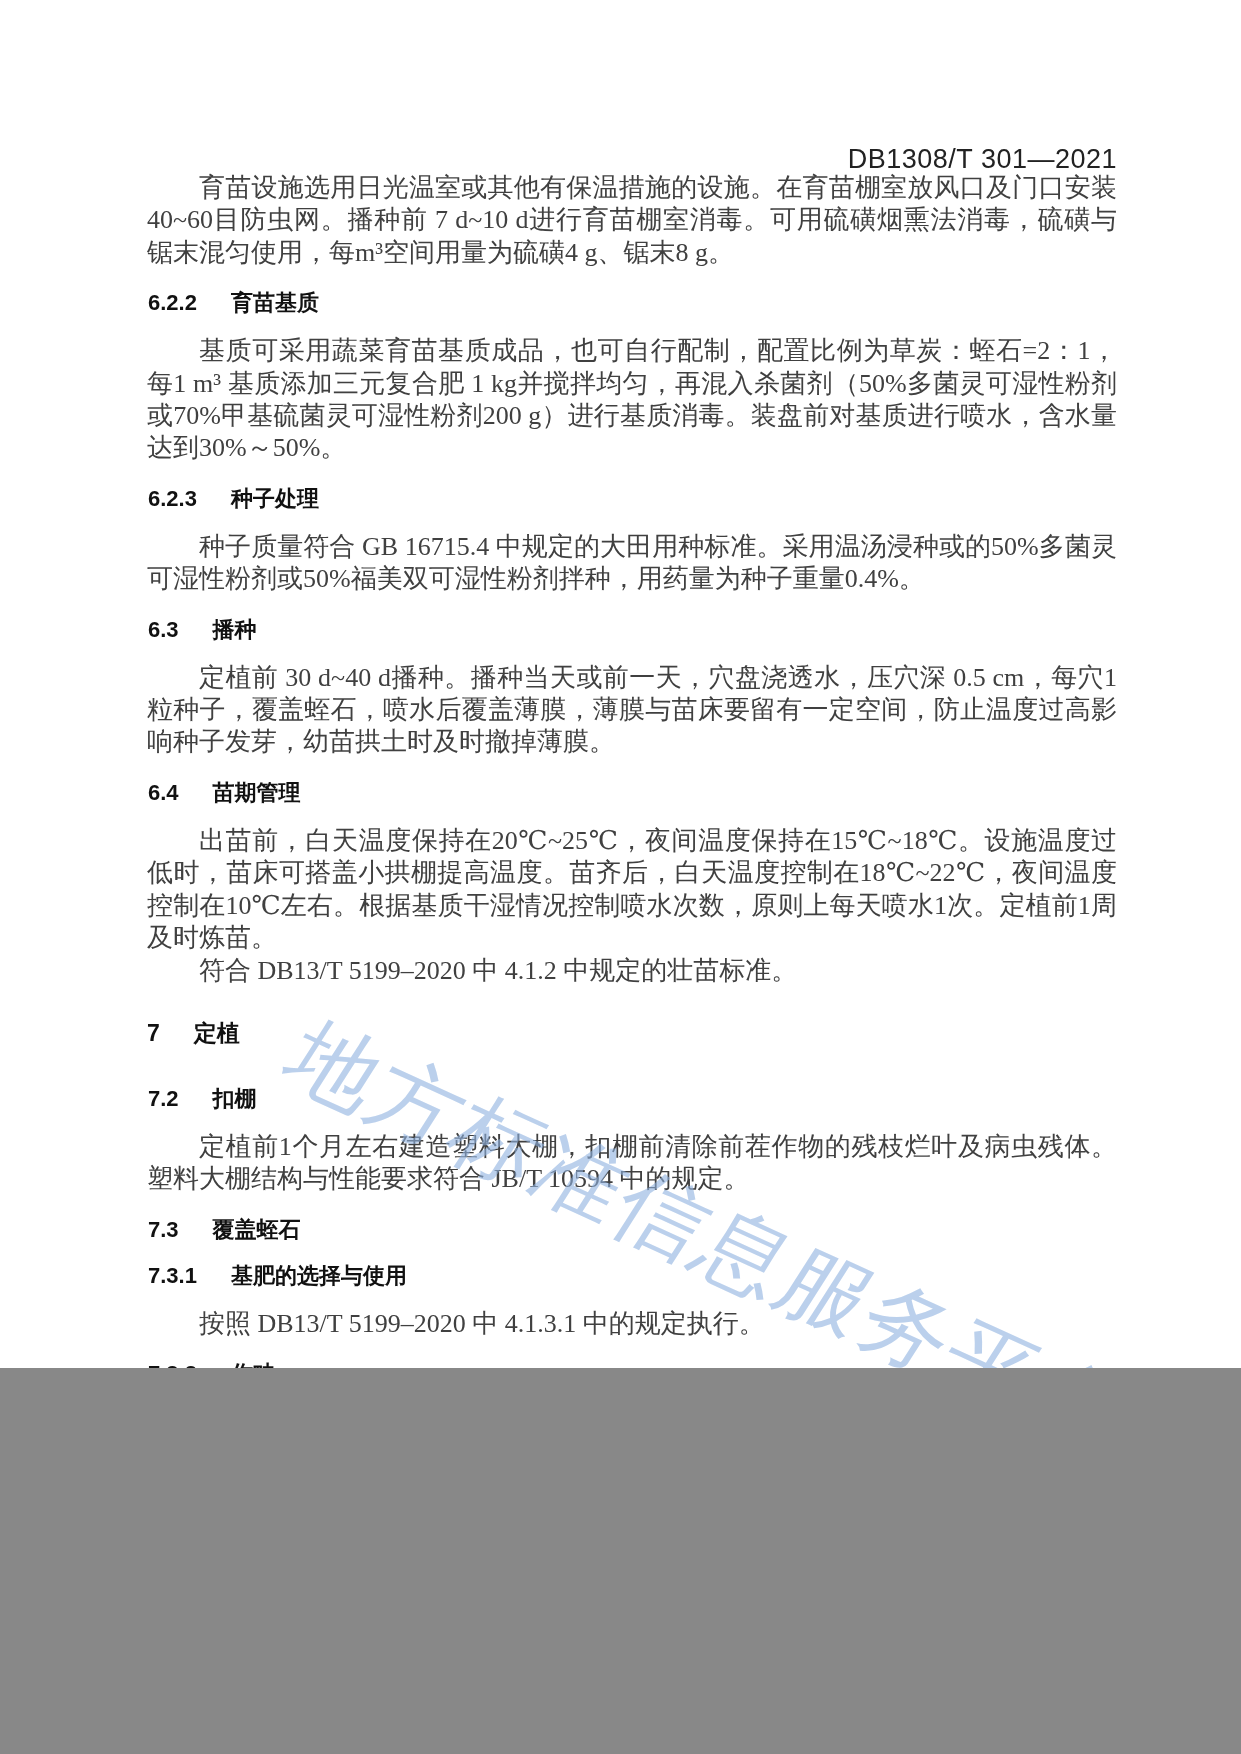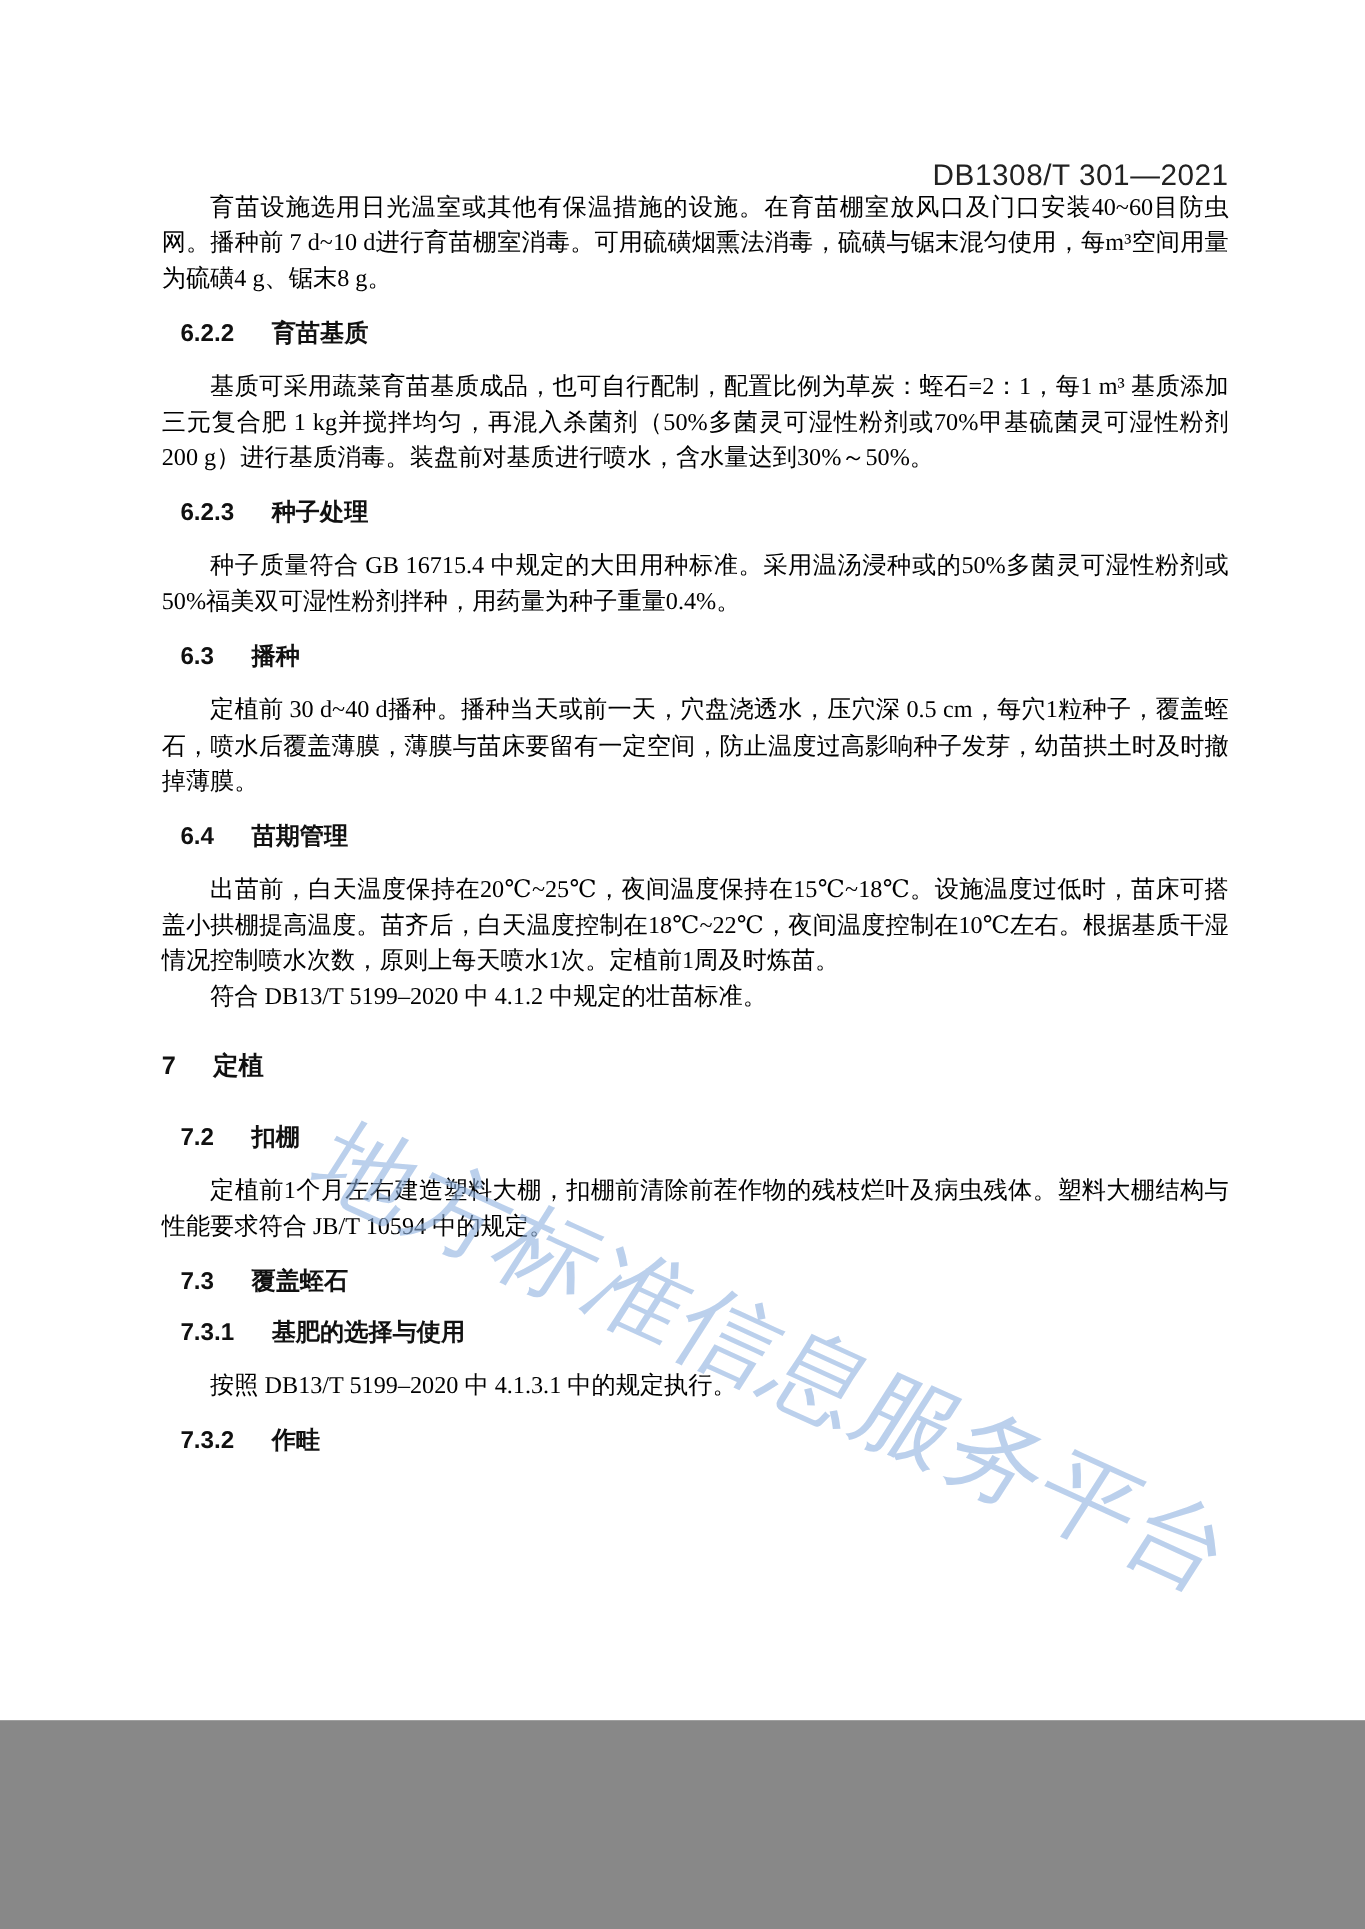--- a/index.html
+++ b/index.html
@@ -1,47 +1,47 @@
 <!DOCTYPE html>
 <html><head>
 <meta charset="utf-8">
 <style>
   html, body { margin: 0; padding: 0; background: #888; }
   .page {
     position: relative;
     width: 1241px;
-    height: 1564px;
+    height: 1368px;
     margin: 0 auto;
     background: #ffffff;
     box-sizing: border-box;
     padding: 146px 124px 0 147px;
     overflow: hidden;
     font-family: "Liberation Serif", "DejaVu Serif", serif;
     color: #1a1a1a;
   }
   .doc-code {
     text-align: right;
     font-family: "Liberation Sans", "DejaVu Sans", sans-serif;
     font-size: 27px;
     line-height: 26px;
     letter-spacing: 0.5px;
     color: #222;
   }
   p.para {
     margin: 0;
-    font-size: 22px;
+    font-size: 26px;
     line-height: 32.4px;
     text-align: justify;
     text-indent: 2em;
-    color: #000000;
+    color: #404040;
   }
   p.para:empty { display: none; }
   .intro { margin-top: 30px; }
   h3.h {
-    margin: 22px 0 20px 17px;
+    margin: 22px 0 20px 1px;
     font-family: "Liberation Sans", "DejaVu Sans", sans-serif;
     font-weight: 700;
     font-size: 22px;
     line-height: 24px;
     color: #111;
   }
   .section.chapter h3.h {
     margin: 34px 0 42px 0;
     font-size: 23px;
   }

